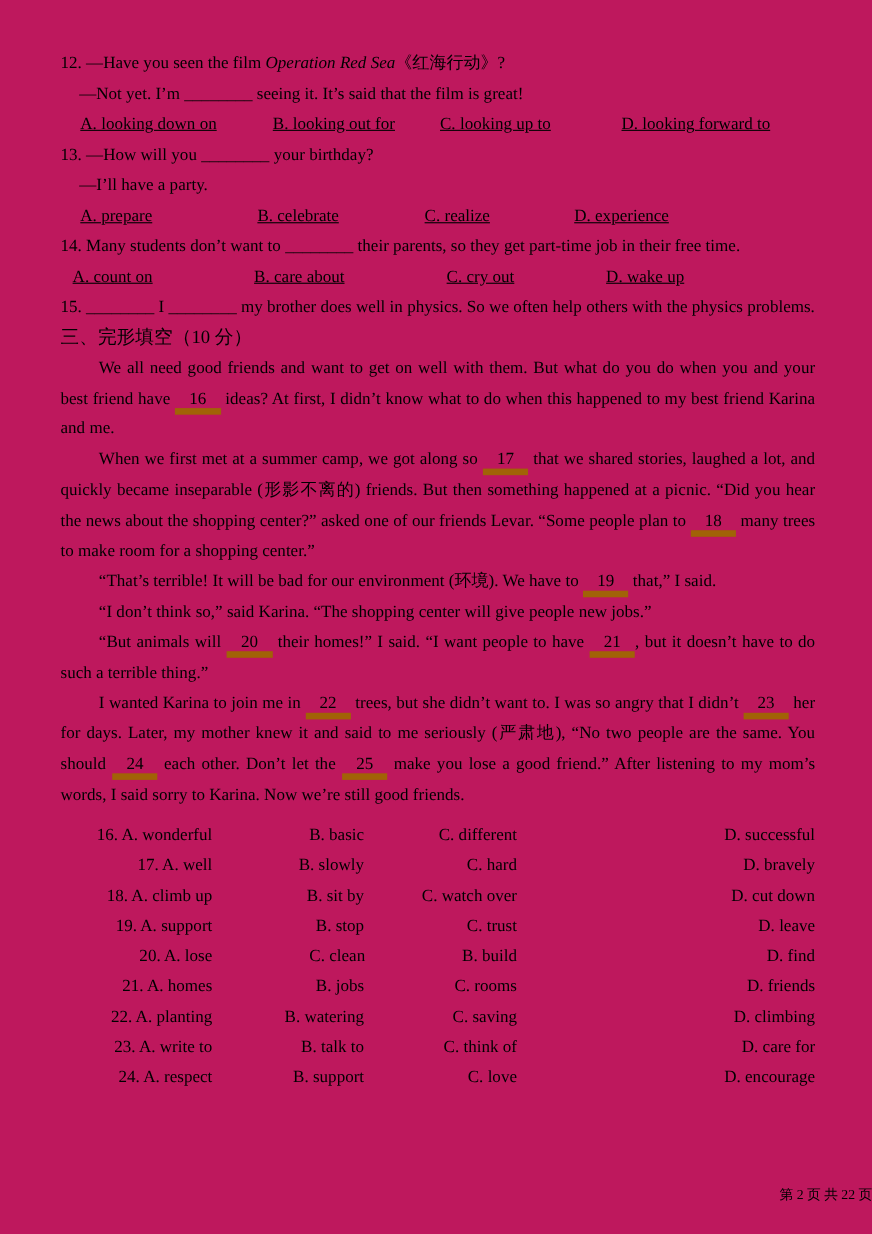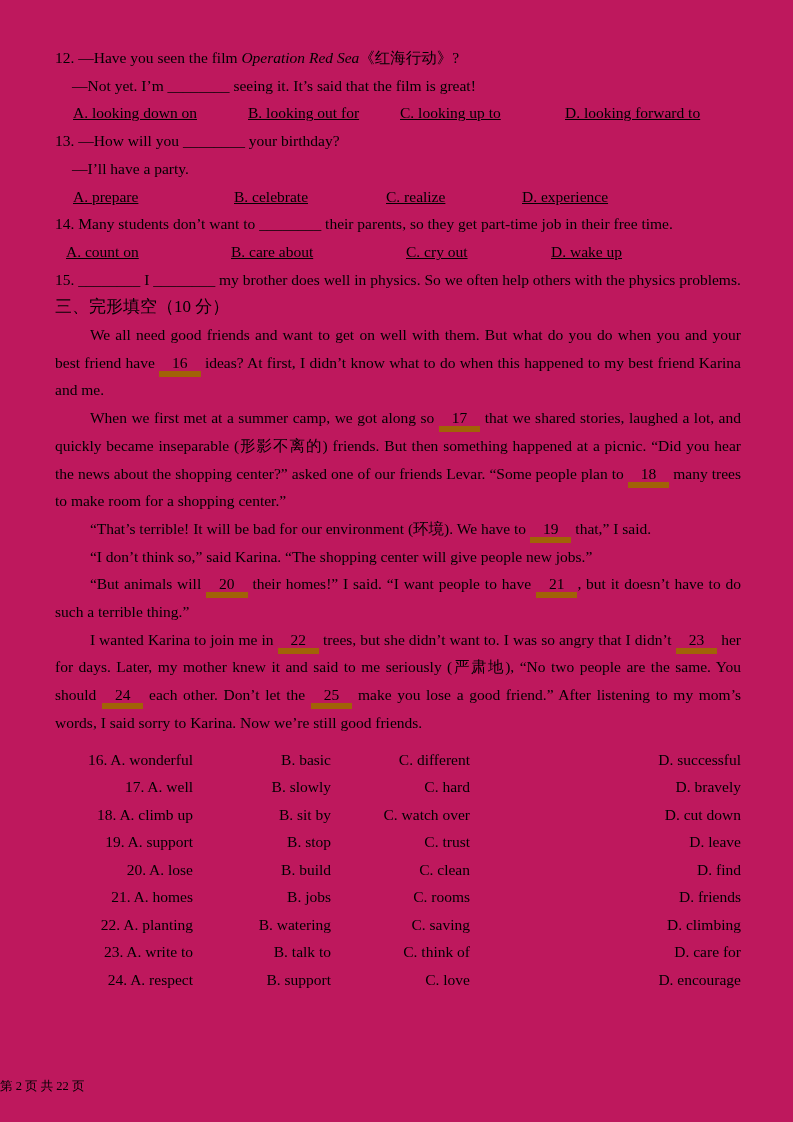--- a/index.html
+++ b/index.html
@@ -27,21 +27,21 @@
   .opts-12{padding-left:18px}.opts-12 .c0{width:175px}.opts-12 .c1{width:152px}.opts-12 .c2{width:165px}
   .opts-13{padding-left:18px}.opts-13 .c0{width:161px}.opts-13 .c1{width:152px}.opts-13 .c2{width:136px}
   .opts-14{padding-left:11px}.opts-14 .c0{width:165px}.opts-14 .c1{width:175px}.opts-14 .c2{width:145px}
   .opts-15{padding-left:21px}.opts-15 .c0{width:181px}.opts-15 .c1{width:165px}.opts-15 .c2{width:108px}
   #cloze-table{margin-top:9px;text-align:right;}
   .ctrow{display:flex;height:27.5px;align-items:baseline;}
   .cc{white-space:nowrap;}
   .cc.c0{width:138px}.cc.c1{width:138px}.cc.c2{width:139px}.cc.c3{flex:1}
   .footer{
     position:absolute;left:0;right:0;bottom:28px;
-    text-align:left;font-size:12.5px;line-height:16px;color:#000;
+    text-align:right;font-size:12.5px;line-height:16px;color:#000;padding-left:33px;
   }
 </style>
 </head>
 <body>
 
 <div class="page">
   <div class="content">
     <div id="questions">
         <div>
           <div class="qline">12. —Have you seen the film <i>Operation Red Sea</i>《红海行动》?</div>
@@ -105,22 +105,22 @@
           <span class="cc c3">D. cut down</span>
         </div>
         <div class="ctrow">
           <span class="cc c0">19. A. support</span>
           <span class="cc c1">B. stop</span>
           <span class="cc c2">C. trust</span>
           <span class="cc c3">D. leave</span>
         </div>
         <div class="ctrow">
           <span class="cc c0">20. A. lose</span>
+          <span class="cc c2">C. clean</span>
           <span class="cc c1">B. build</span>
-          <span class="cc c2">C. clean</span>
           <span class="cc c3">D. find</span>
         </div>
         <div class="ctrow">
           <span class="cc c0">21. A. homes</span>
           <span class="cc c1">B. jobs</span>
           <span class="cc c2">C. rooms</span>
           <span class="cc c3">D. friends</span>
         </div>
         <div class="ctrow">
           <span class="cc c0">22. A. planting</span>

